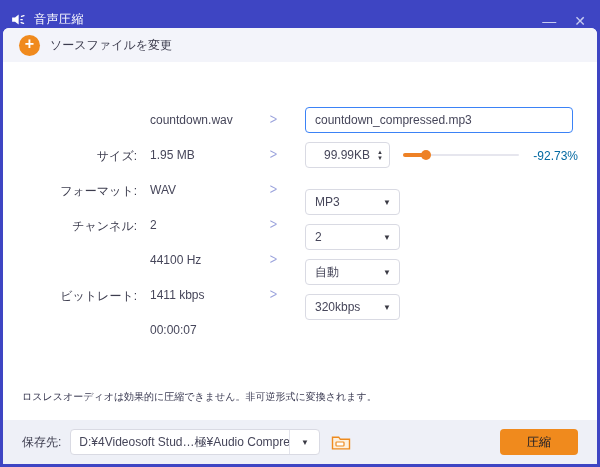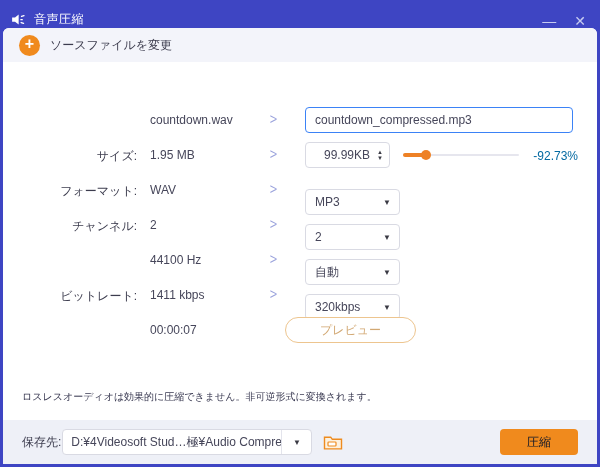--- a/index.html
+++ b/index.html
@@ -31,21 +31,21 @@
   .slider .fill{position:absolute;left:0;top:0;height:4px;width:20%;background:#ee8125;border-radius:2px;top:0px;}
   .slider .handle{position:absolute;left:20%;top:-3px;width:10px;height:10px;margin-left:-5px;border-radius:50%;background:#ee8125;}
   .pct{position:absolute;left:527px;width:48px;top:7px;text-align:right;font-size:12px;color:#0369a1;}
   .select{position:absolute;left:302px;top:0;width:95px;height:26px;box-sizing:border-box;border:1px solid #d9dae3;border-radius:4px;background:#fff;display:flex;align-items:center;padding:0 8px 0 9px;font-size:12px;color:#46465a;cursor:default;margin-top:12px;}
   .dd{margin-left:auto;font-size:8px;color:#3a3a44;}
   .preview-btn{position:absolute;left:282px;top:0;width:131px;height:26px;box-sizing:border-box;border:1px solid #edc58f;border-radius:13px;background:#fff;color:#d2a873;font-size:12px;font-family:inherit;cursor:default;}
   
   .note{position:absolute;left:19px;top:362px;font-size:10px;color:#3a3a52;}
   
   .footer{position:absolute;left:0;right:0;bottom:0;height:44px;background:#eef0f7;display:flex;align-items:center;padding:0 19px 0 19px;box-sizing:border-box;}
-  .save-lbl{font-size:12px;color:#3c3c4e;margin-right:1px;}
+  .save-lbl{font-size:12px;color:#3c3c4e;margin-right:9px;}
   .path-select{width:250px;height:26px;box-sizing:border-box;border:1px solid #d9dae3;border-radius:4px;background:#fff;display:flex;align-items:center;font-size:12px;color:#46465a;overflow:hidden;}
   .path-text{padding:0 8px;white-space:nowrap;overflow:hidden;flex:1;}
   .path-dd{width:29px;align-self:stretch;display:flex;align-items:center;justify-content:center;border-left:1px solid #e3e4ec;font-size:8px;color:#3a3a44;}
   .folder-btn{margin-left:11px;display:inline-flex;cursor:default;}
   .compress-btn{margin-left:auto;width:78px;height:26px;border:none;border-radius:4px;background:#f08a1d;color:#0f172a;font-size:12px;font-family:inherit;cursor:default;}
 </style>
 </head>
 <body>
 
 <div class="window">
@@ -136,21 +136,20 @@
         <span class="val">1411 kbps</span>
         <span class="chev">&gt;</span>
         <div class="select">
           <span>320kbps</span>
           <span class="dd">▼</span>
         </div>
       </div>
 
       <div class="row">
         <span class="val">00:00:07</span>
-        <button class="preview-btn">プレビュー</button>
       </div>
 
     </div>
 
     <div class="note">ロスレスオーディオは効果的に圧縮できません。非可逆形式に変換されます。</div>
 
     <div class="footer">
       <span class="save-lbl">保存先:</span>
       <div class="path-select">
         <span class="path-text">D:¥4Videosoft Stud…極¥Audio Compressed</span>

